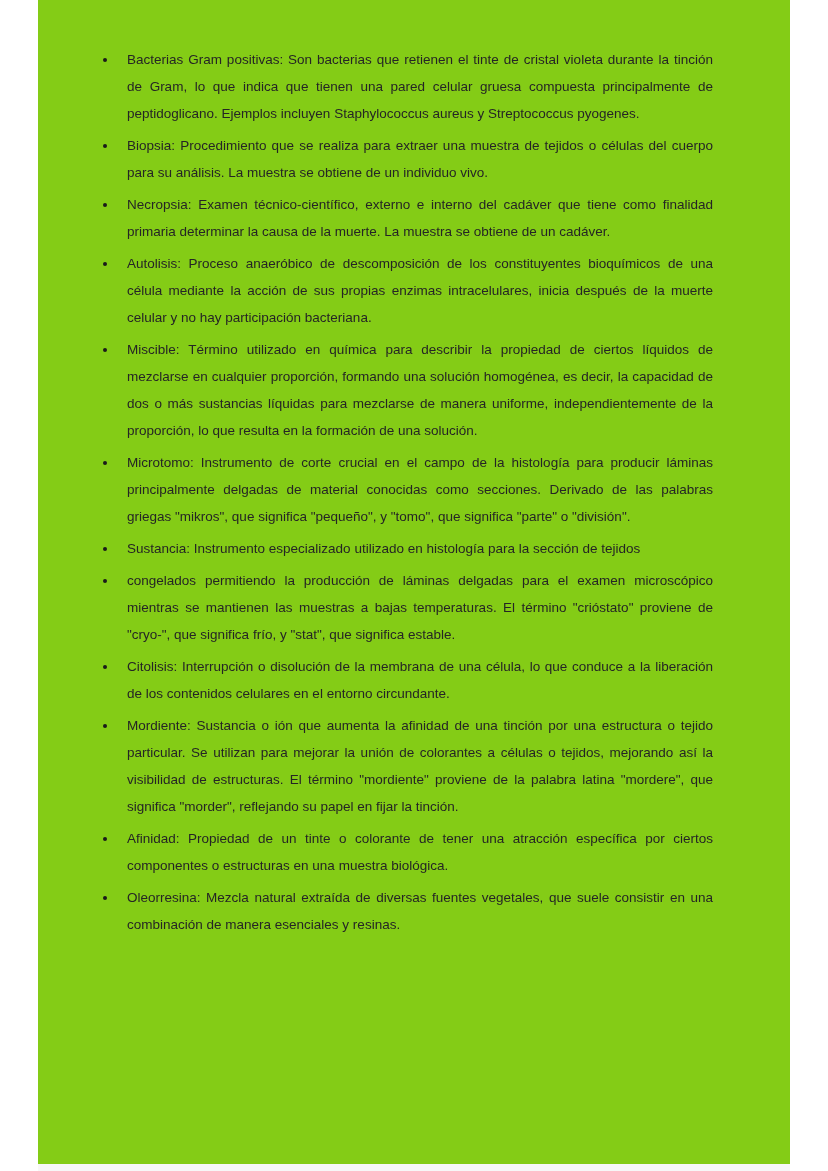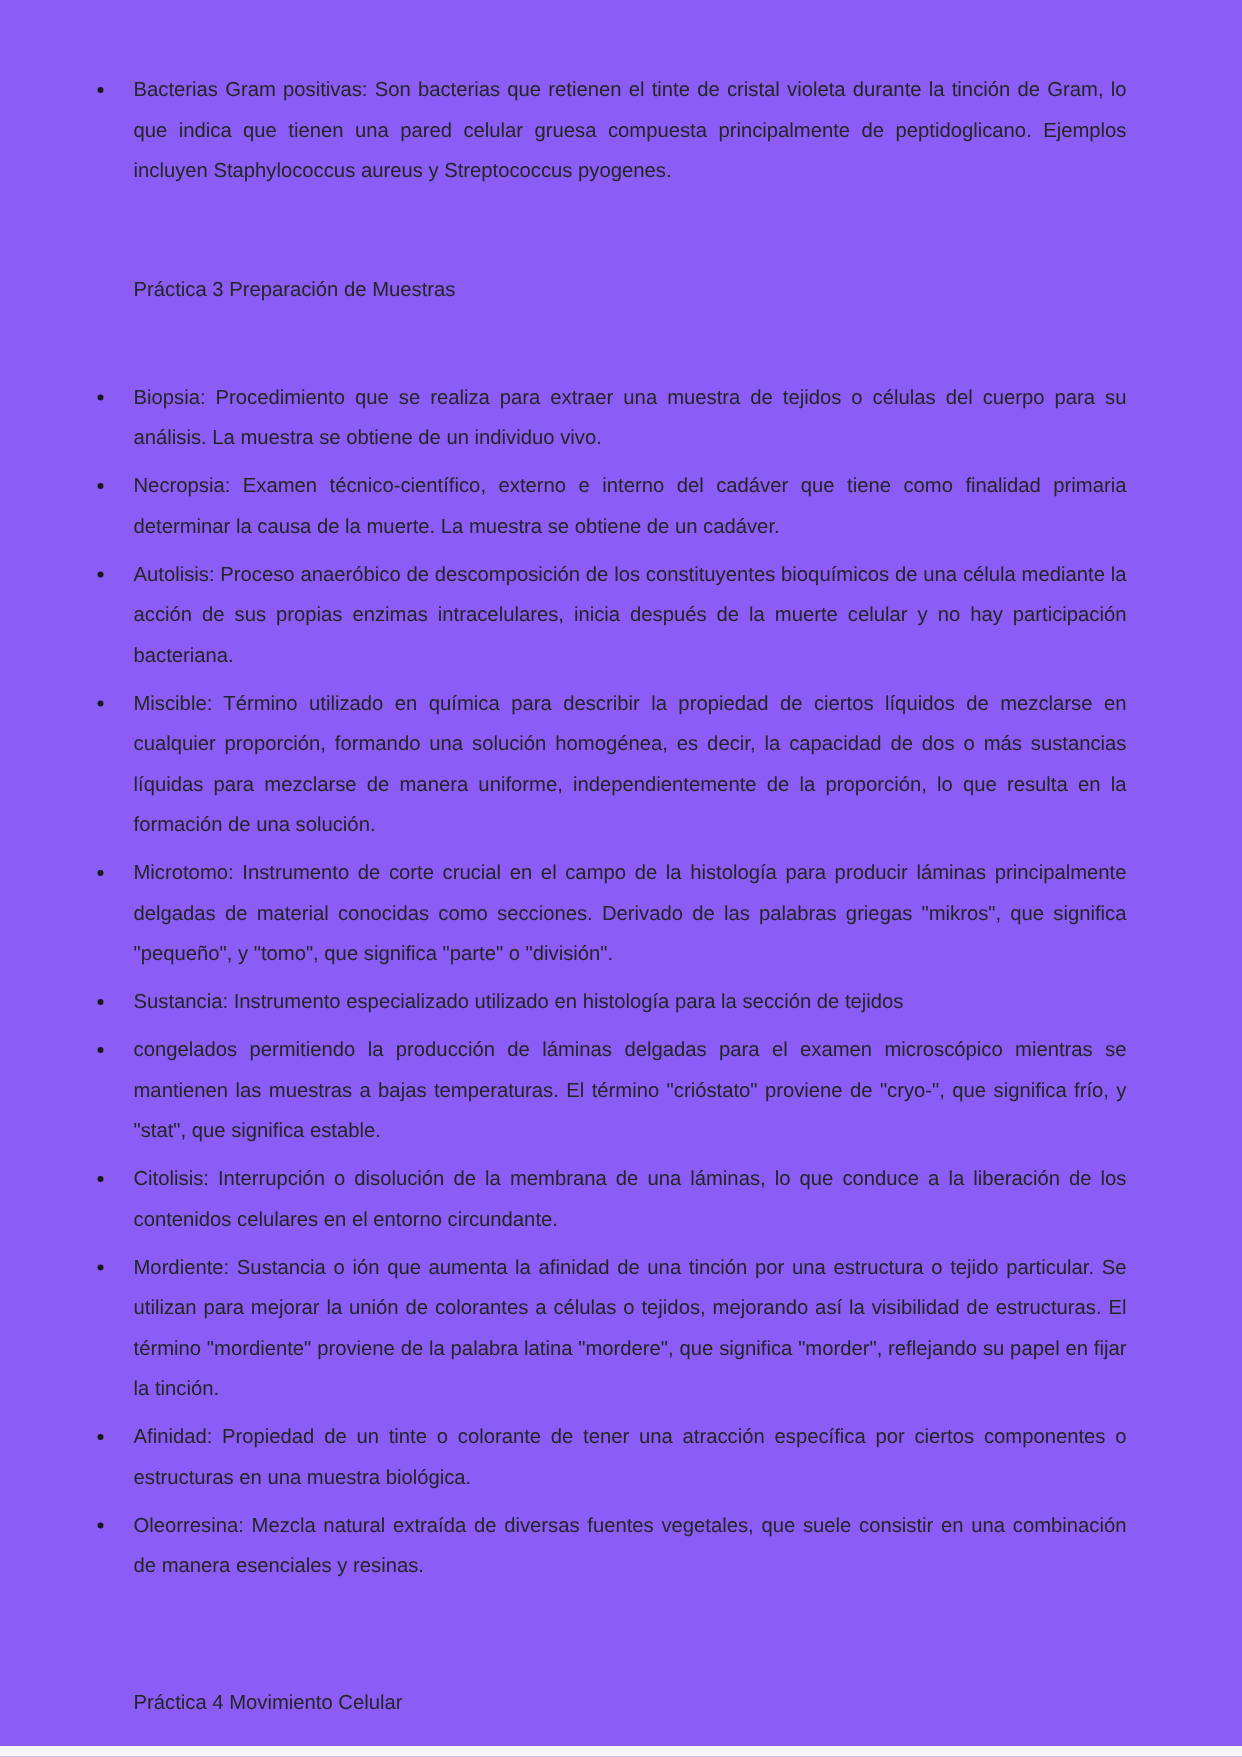--- a/index.html
+++ b/index.html
@@ -3,24 +3,24 @@
 <meta charset="utf-8">
 <style>
   * { box-sizing: border-box; }
   html, body {
     margin: 0;
     padding: 0;
     background: #ffffff;
   }
   .doc-page {
     position: relative;
-    width: 828px;
+    width: 752px;
     height: 1171px;
     margin: 0 auto;
-    background: #8b5cf6;
+    background: #84cc16;
     padding: 46px 77px 3px 56px;
     font-family: "Liberation Sans", sans-serif;
     font-size: 13.5px;
     color: #252525;
     overflow: hidden;
   }
   .bullet-list {
     margin: 0;
     padding: 0 0 0 24px;
     list-style: disc outside;
@@ -58,33 +58,31 @@
 </style>
 </head>
 <body>
 
 <div class="doc-page">
 
   <ul class="bullet-list">
     <li>Bacterias Gram positivas: Son bacterias que retienen el tinte de cristal violeta durante la tinción de Gram, lo que indica que tienen una pared celular gruesa compuesta principalmente de peptidoglicano. Ejemplos incluyen Staphylococcus aureus y Streptococcus pyogenes.</li>
   </ul>
 
-  <p class="section-heading">Práctica 3 Preparación de Muestras</p>
 
   <ul class="bullet-list">
     <li>Biopsia: Procedimiento que se realiza para extraer una muestra de tejidos o células del cuerpo para su análisis. La muestra se obtiene de un individuo vivo.</li>
     <li>Necropsia: Examen técnico-científico, externo e interno del cadáver que tiene como finalidad primaria determinar la causa de la muerte. La muestra se obtiene de un cadáver.</li>
     <li>Autolisis: Proceso anaeróbico de descomposición de los constituyentes bioquímicos de una célula mediante la acción de sus propias enzimas intracelulares, inicia después de la muerte celular y no hay participación bacteriana.</li>
     <li>Miscible: Término utilizado en química para describir la propiedad de ciertos líquidos de mezclarse en cualquier proporción, formando una solución homogénea, es decir, la capacidad de dos o más sustancias líquidas para mezclarse de manera uniforme, independientemente de la proporción, lo que resulta en la formación de una solución.</li>
     <li>Microtomo: Instrumento de corte crucial en el campo de la histología para producir láminas principalmente delgadas de material conocidas como secciones. Derivado de las palabras griegas "mikros", que significa "pequeño", y "tomo", que significa "parte" o "división".</li>
     <li>Sustancia: Instrumento especializado utilizado en histología para la sección de tejidos</li>
     <li>congelados permitiendo la producción de láminas delgadas para el examen microscópico mientras se mantienen las muestras a bajas temperaturas. El término "crióstato" proviene de "cryo-", que significa frío, y "stat", que significa estable.</li>
-    <li>Citolisis: Interrupción o disolución de la membrana de una láminas, lo que conduce a la liberación de los contenidos celulares en el entorno circundante.</li>
+    <li>Citolisis: Interrupción o disolución de la membrana de una célula, lo que conduce a la liberación de los contenidos celulares en el entorno circundante.</li>
     <li>Mordiente: Sustancia o ión que aumenta la afinidad de una tinción por una estructura o tejido particular. Se utilizan para mejorar la unión de colorantes a células o tejidos, mejorando así la visibilidad de estructuras. El término "mordiente" proviene de la palabra latina "mordere", que significa "morder", reflejando su papel en fijar la tinción.</li>
     <li>Afinidad: Propiedad de un tinte o colorante de tener una atracción específica por ciertos componentes o estructuras en una muestra biológica.</li>
     <li>Oleorresina: Mezcla natural extraída de diversas fuentes vegetales, que suele consistir en una combinación de manera esenciales y resinas.</li>
   </ul>
 
-  <p class="section-heading last">Práctica 4 Movimiento Celular</p>
 
   <div class="page-edge"></div>
 
 </div>
 
 </body></html>

